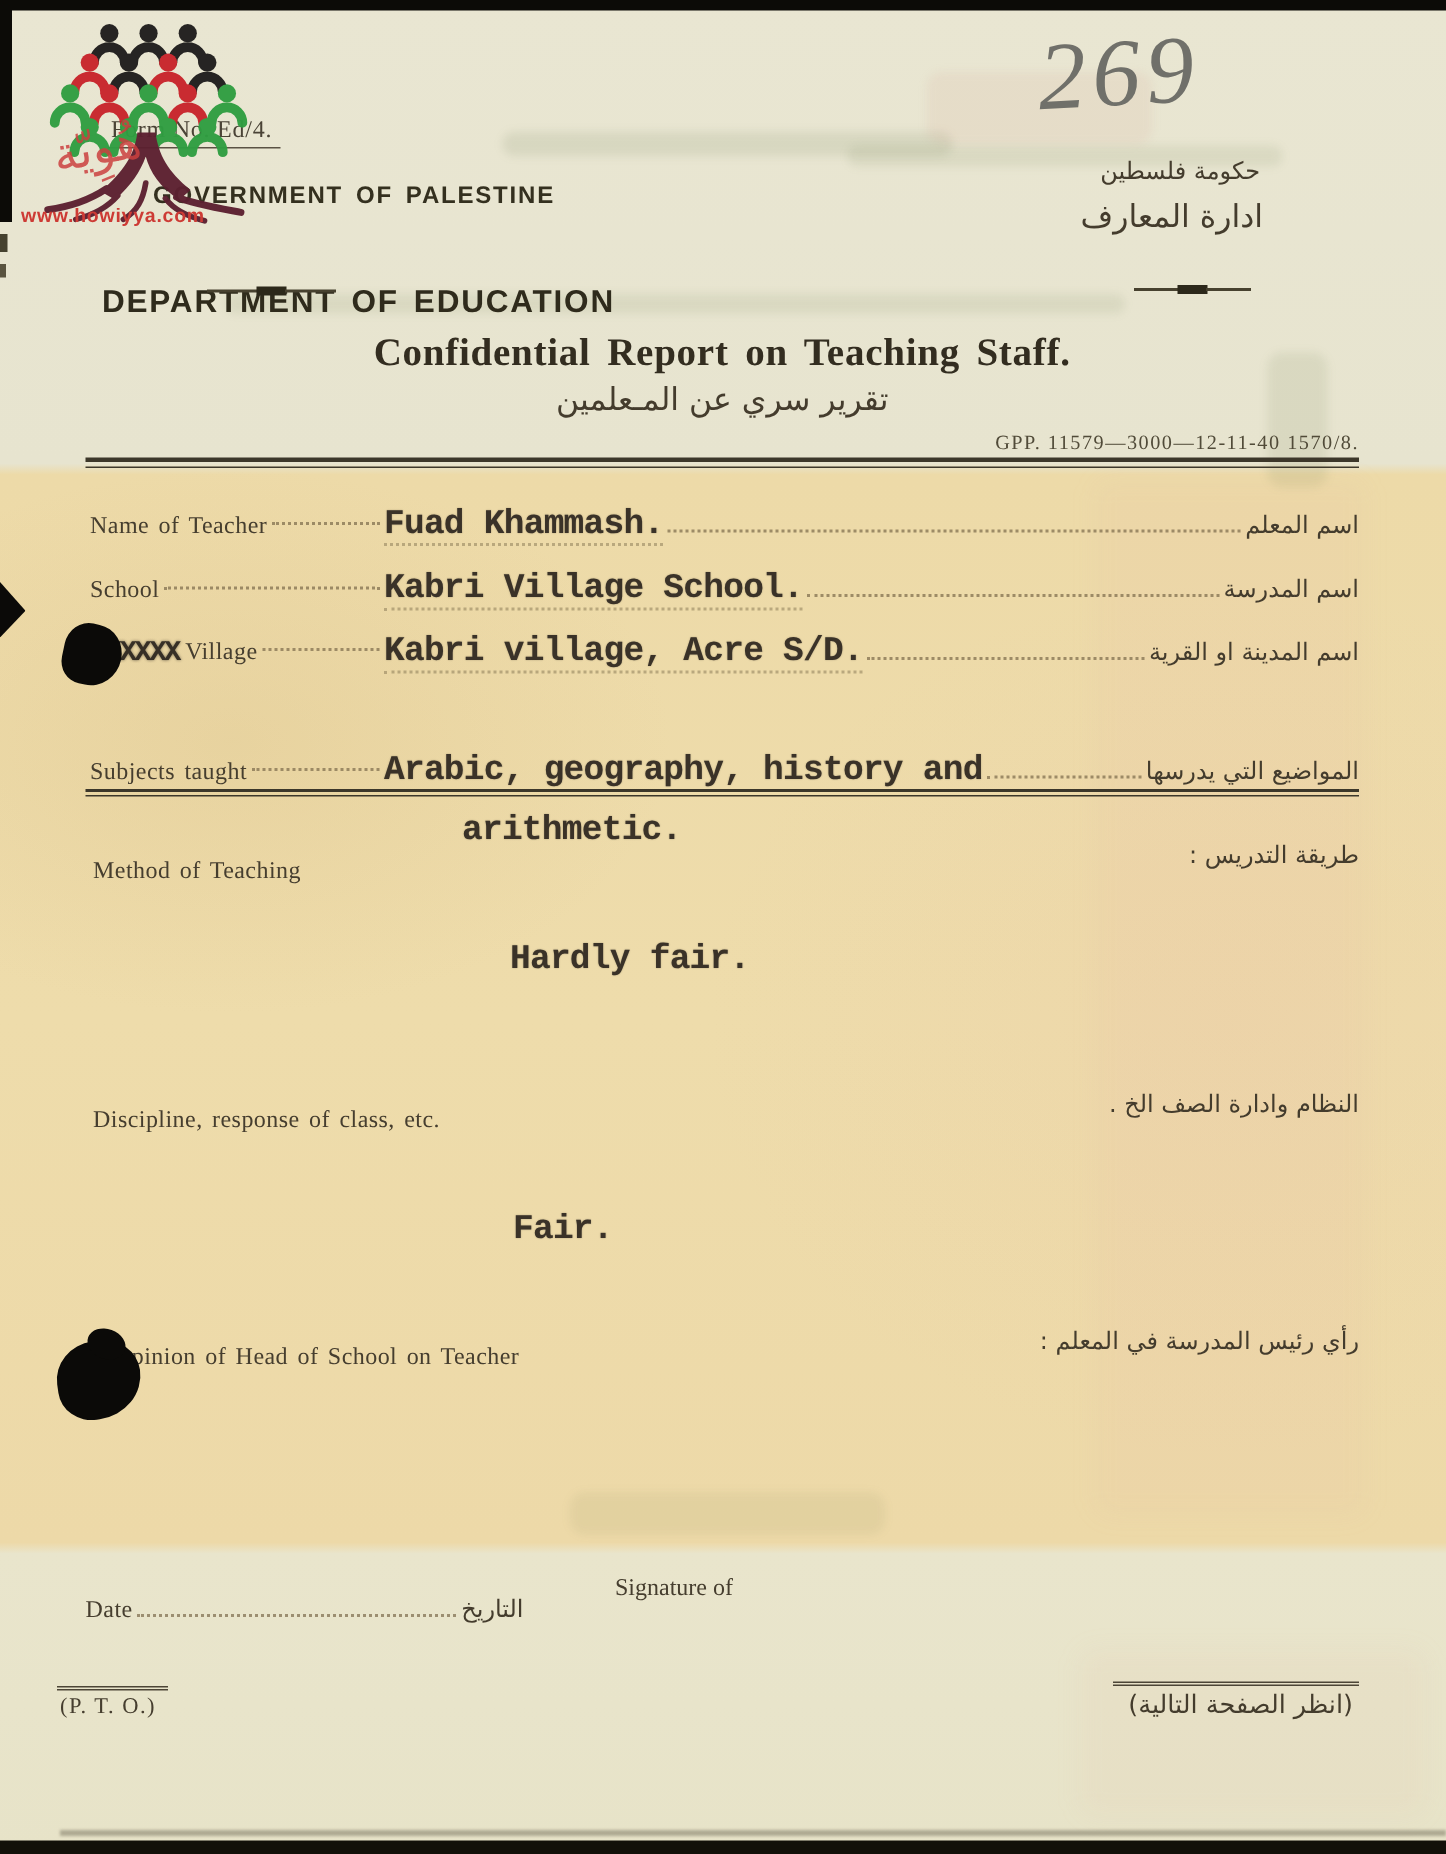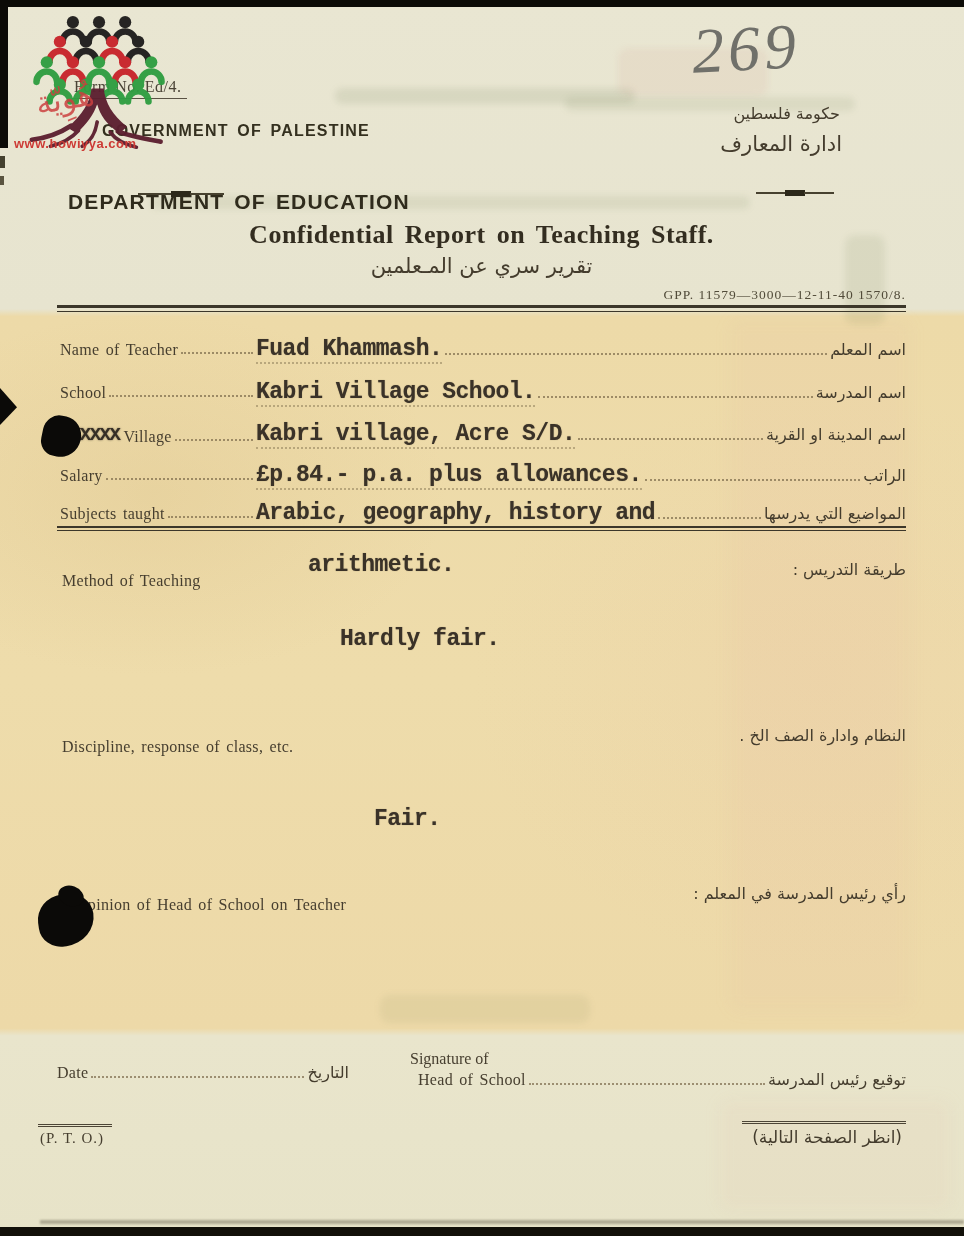--- a/index.html
+++ b/index.html
@@ -48,21 +48,21 @@
   
   .title-en{position:absolute;left:57px;right:58px;top:220px;text-align:center;
     font-weight:700;font-size:26px;color:#332d20;letter-spacing:.5px;word-spacing:4px;}
   .title-ar{position:absolute;left:57px;right:58px;top:254px;text-align:center;font-size:21px;}
   .print-ref{position:absolute;right:58px;top:287px;font-size:13.5px;letter-spacing:1px;color:#514b39;}
   .rule{position:absolute;left:57px;width:849px;}
   .rule-a{top:305px;border-top:3px solid #3c372a;border-bottom:1px solid #3c372a;height:3px;}
   .rule-b{top:526px;border-top:2px solid #3c372a;border-bottom:1px solid #3c372a;height:2px;}
   
   .frow{position:absolute;left:60px;right:58px;height:30px;display:flex;align-items:baseline;}
-  .flabel-wrap{width:196px;display:flex;align-items:flex-end;flex-shrink:0;}
+  .flabel-wrap{width:196px;display:flex;align-items:center;flex-shrink:0;}
   .flabel{font-size:16px;color:#463e2f;letter-spacing:.3px;word-spacing:2px;white-space:nowrap;}
   .struck{font-family:"Liberation Mono","DejaVu Sans Mono",monospace;font-weight:700;font-size:19px;
     color:#362f26;letter-spacing:-1.5px;text-shadow:0 0 2px rgba(54,47,38,.65);}
   .struck:empty{display:none;}
   .leader{flex:1;border-bottom:2px dotted rgba(122,106,74,.7);margin:0 3px 5px 3px;min-width:8px;}
   .typed{font-family:"Liberation Mono","DejaVu Sans Mono",monospace;font-weight:700;font-size:23px;
     color:#3a3228;letter-spacing:-.5px;text-shadow:0 0 1px rgba(58,50,40,.45);white-space:nowrap;}
   .frow .typed{border-bottom:2px dotted rgba(122,106,74,.45);}
   .arlabel{font-family:"DejaVu Sans",sans-serif;font-size:16px;color:#443c2d;direction:rtl;
     white-space:nowrap;flex-shrink:0;}
@@ -213,65 +213,51 @@
     <span class="typed">Kabri Village School.</span>
     <span class="leader"></span>
     <span class="arlabel">اسم المدرسة</span>
   </div>
   <div class="frow" style="top:421px;">
     <span class="flabel-wrap"><span class="struck">XXXXXX</span>&nbsp;<span class="flabel">Village</span><span class="leader"></span></span>
     <span class="typed">Kabri village, Acre S/D.</span>
     <span class="leader"></span>
     <span class="arlabel">اسم المدينة او القرية</span>
   </div>
-  <div class="frow" style="top:462px;">
-    <span class="flabel-wrap">
-        <span class="flabel">Salary</span>
-        <span class="leader"></span>
-      </span>
-    <span class="typed">£p.84.- p.a. plus allowances.</span>
-    <span class="leader"></span>
-    <span class="arlabel">الراتب</span>
-  </div>
   <div class="frow" style="top:500px;">
     <span class="flabel-wrap">
         <span class="flabel">Subjects taught</span>
         <span class="leader"></span>
       </span>
     <span class="typed">Arabic, geography, history and</span>
     <span class="leader"></span>
     <span class="arlabel">المواضيع التي يدرسها</span>
   </div>
 
   <div class="rule rule-b"></div>
-  <div class="resp typed" style="left:308px;top:540px;margin-top:12px;">arithmetic.</div>
+  <div class="resp typed" style="left:308px;top:540px;">arithmetic.</div>
 
   <div class="sec-label" style="left:62px;top:572px;">Method of Teaching</div>
   <div class="sec-ar ar" style="top:560px;">طريقة التدريس :</div>
   <div class="resp typed" style="left:340px;top:626px;">Hardly fair.</div>
 
   <div class="sec-label" style="left:62px;top:738px;">Discipline, response of class, etc.</div>
   <div class="sec-ar ar" style="top:726px;">النظام وادارة الصف الخ .</div>
-  <div class="resp typed" style="left:342px;top:806px;margin-left:32px;">Fair.</div>
+  <div class="resp typed" style="left:342px;top:806px;">Fair.</div>
 
   <div class="sec-label" style="left:76px;top:896px;">Opinion of Head of School on Teacher</div>
   <div class="sec-ar ar" style="top:884px;">رأي رئيس المدرسة في المعلم :</div>
 
   <div class="date-row">
     <span class="flabel">Date</span>
     <span class="leader"></span>
     <span class="arlabel">التاريخ</span>
   </div>
   <div class="sig-block">
     <div class="sig-l1">Signature of</div>
-    <div class="sig-l2">
-      <span class="flabel" style="padding-left:18px;">Head of School</span>
-      <span class="leader"></span>
-      <span class="arlabel">توقيع رئيس المدرسة</span>
-    </div>
   </div>
   <div class="pto">(P. T. O.)</div>
   <div class="pto-ar ar">(انظر الصفحة التالية)</div>
 
   <div class="notch"></div>
   <div class="blot1"></div>
   <div class="punch"></div>
   <div class="punch2"></div>
 
   <div class="edge-top"></div>

